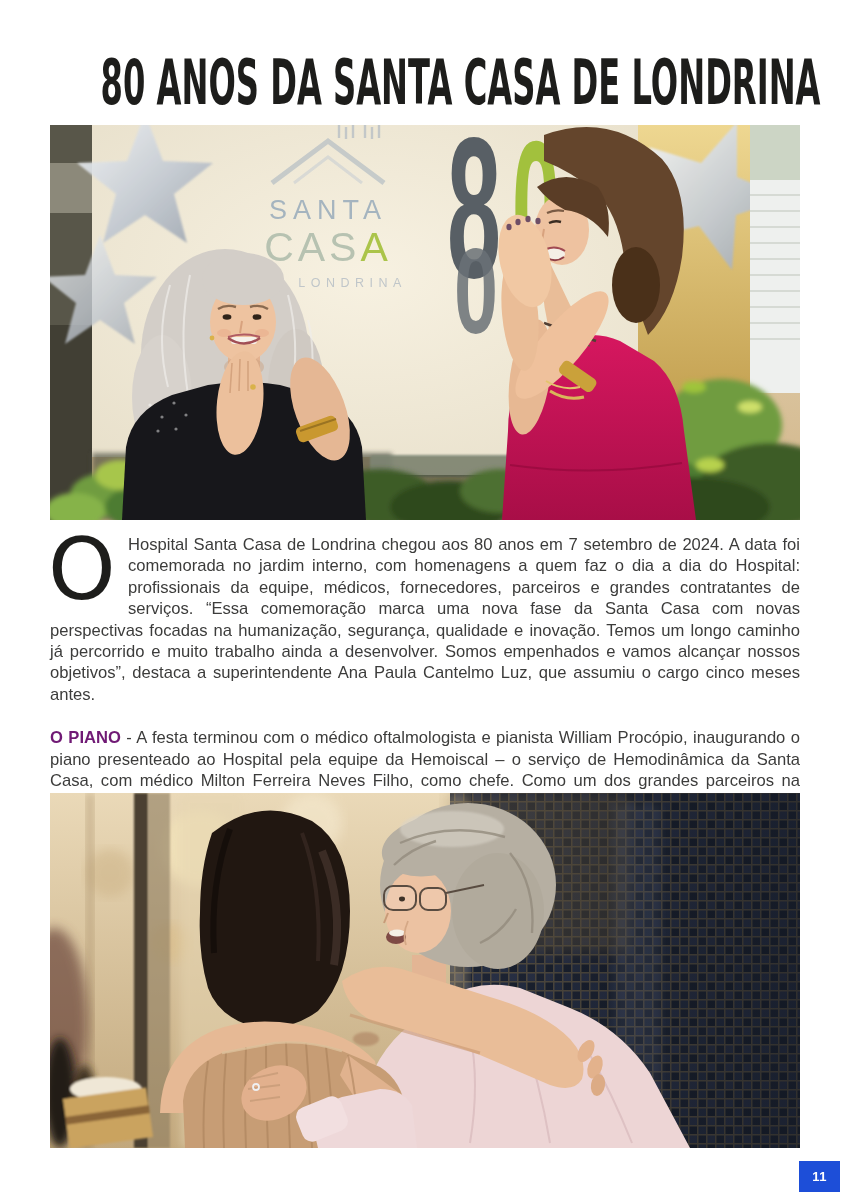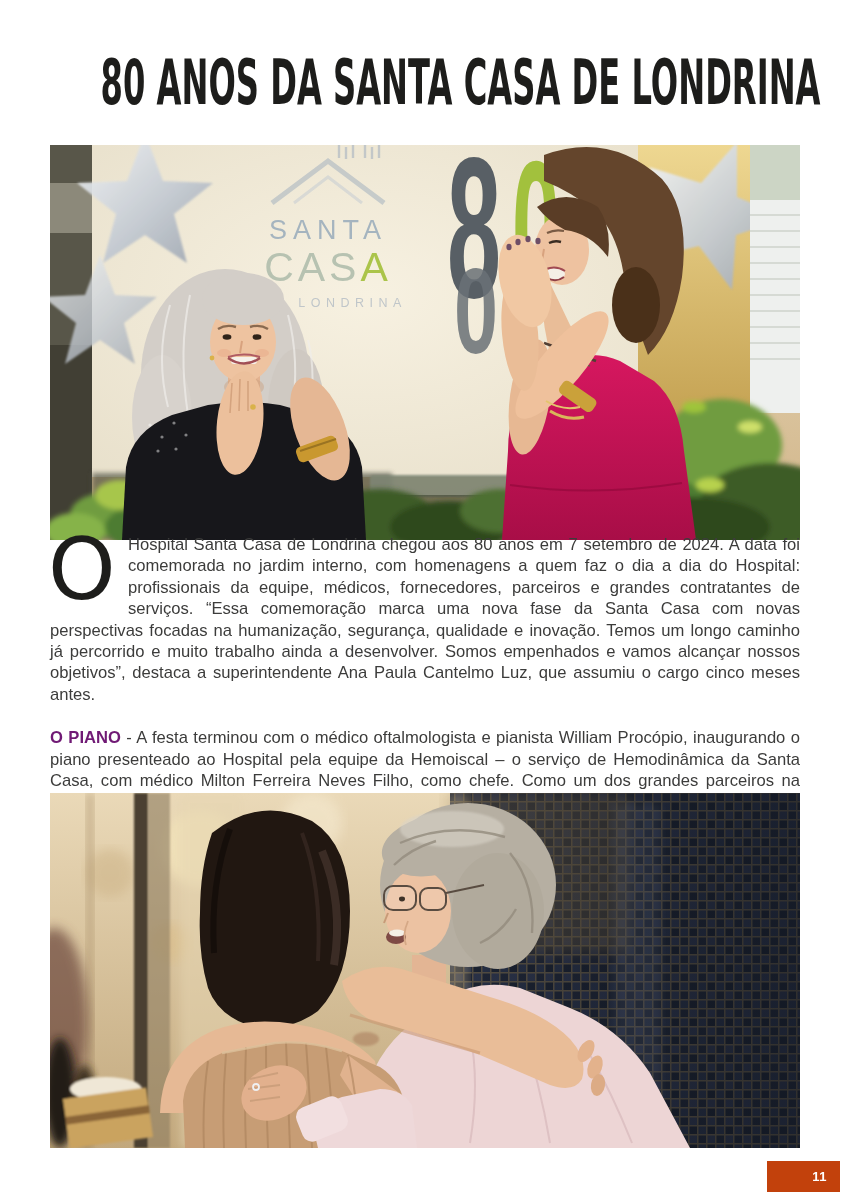--- a/index.html
+++ b/index.html
@@ -3,35 +3,35 @@
 <meta charset="utf-8">
 <style>
   html,body{margin:0;padding:0;background:#ffffff;}
   #page{position:relative;width:849px;height:1200px;background:#ffffff;overflow:hidden;
         font-family:"Liberation Sans",sans-serif;}
   
   #title-wrap{position:absolute;top:48px;left:0;width:849px;height:66px;margin-left:36px;}
   #title-wrap text{font-family:"DejaVu Sans",sans-serif;font-weight:bold;fill:#1d1d1b;}
   
   .photo{position:absolute;left:50px;width:750px;overflow:hidden;background:#d9c7a3;}
-  #photo-top{top:125px;height:395px;margin-top:20px;}
+  #photo-top{top:125px;height:395px;}
   #photo-bottom{top:793px;height:355px;}
   .photo svg{display:block;}
   
   #article{position:absolute;left:50px;top:534px;width:750px;color:#3c3c3b;}
   #article p{margin:0;font-size:16.6px;line-height:21.4px;text-align:justify;}
   #para-piano{margin-top:22px !important;}
   .dropcap{float:left;width:70px;height:64px;margin:4px 10px 0 -2px;
            font-family:"DejaVu Sans",sans-serif;font-weight:400;font-size:86px;
            line-height:62px;color:#1d1d1b;text-align:left;}
   .lead-bold{font-weight:bold;color:#701a75;}
   
   #page-badge{position:absolute;right:9px;bottom:8px;width:41px;height:31px;
-              background:#c2410c;color:#ffffff;display:flex;align-items:center;
-              justify-content:center;font-size:13px;font-weight:bold;letter-spacing:.5px;padding-left:32px;}
+              background:#1d4ed8;color:#ffffff;display:flex;align-items:center;
+              justify-content:center;font-size:13px;font-weight:bold;letter-spacing:.5px;}
   svg text{font-family:"Liberation Sans",sans-serif;}
 </style>
 </head>
 <body>
 
 <div id="page">
 
   <div id="title-wrap">
     <svg width="849" height="66" viewBox="0 0 849 66">
       <text x="424.5" y="56" text-anchor="middle" font-size="63" textLength="720" lengthAdjust="spacingAndGlyphs" style="font-family:'DejaVu Sans',sans-serif;font-weight:bold;fill:#1d1d1b;">80 ANOS DA SANTA CASA DE LONDRINA</text>

